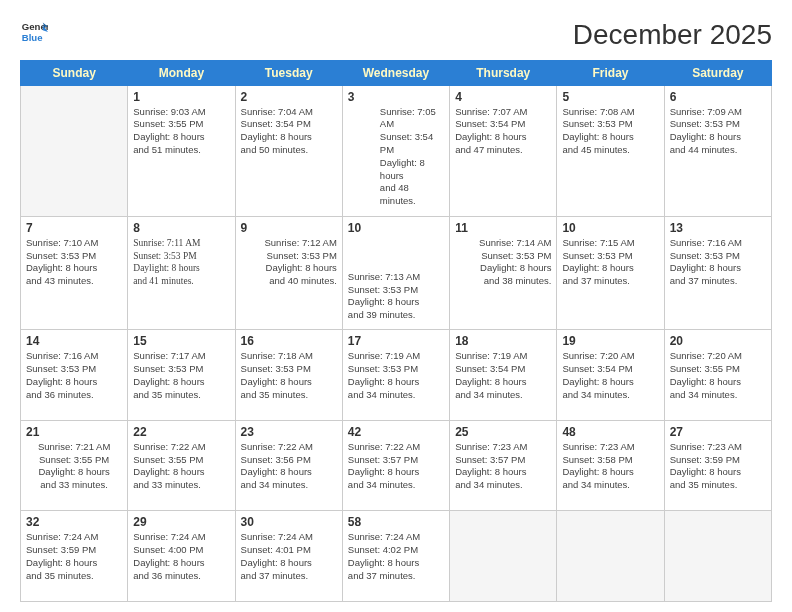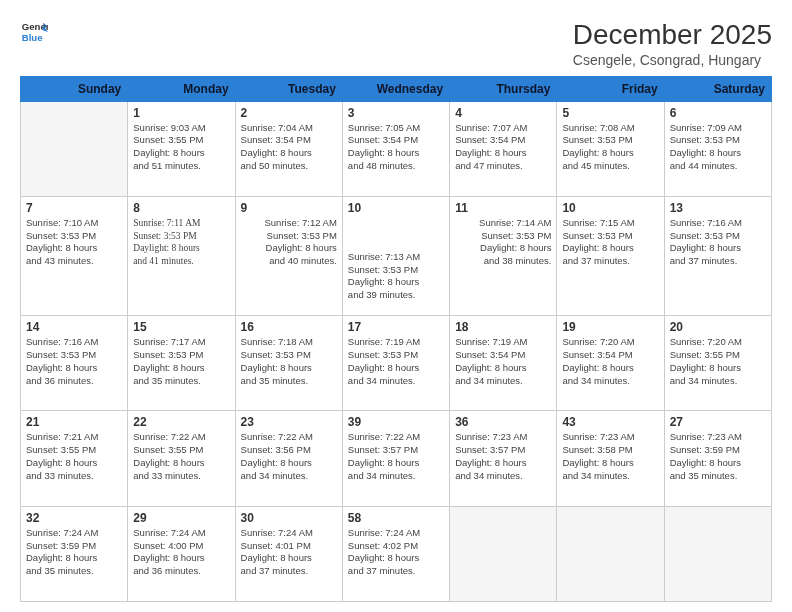--- a/index.html
+++ b/index.html
@@ -26,43 +26,44 @@
     .logo {
       display: flex;
       align-items: center;
       gap: 2px;
     }
     .logo-icon {
       width: 28px;
       height: 28px;
     }
     .title-block {
+      text-align: right;
     }
     .main-title {
       font-size: 28px;
       font-weight: normal;
       color: #333;
       line-height: 1.2;
     }
     .subtitle {
       font-size: 14px;
       color: #555;
     }
     .calendar {
       width: 100%;
       border-collapse: collapse;
       flex: 1;
     }
     .calendar th {
       background-color: #2b7fd4;
-      color: #0f172a;
+      color: #fef9c3;
       font-size: 12px;
       font-weight: bold;
       padding: 5px 6px;
-      text-align: right;
+      text-align: center;
       border: 1px solid #2b7fd4;
     }
     .calendar td {
       border: 1px solid #ccc;
       vertical-align: top;
       padding: 4px 5px;
       width: 107px;
       background: #fff;
       height: 88px;
     }
@@ -93,21 +94,20 @@
     <div class="logo">
       <svg class="logo-icon" viewBox="0 0 32 32">
         <text x="2" y="14" font-size="11" font-weight="bold" fill="#333" font-family="Arial">General</text>
         <text x="2" y="26" font-size="11" font-weight="bold" fill="#2b7fd4" font-family="Arial">Blue</text>
         <polygon points="26,8 32,16 26,14" fill="#2b7fd4"></polygon>
         <polygon points="28,5 34,10 30,10" fill="#1a5fa0" transform="translate(-2,0)"></polygon>
       </svg>
     </div>
     <div class="title-block">
       <div class="main-title">December 2025</div>
-      <div class="subtitle">Csengele, Csongrad, Hungary</div>
     </div>
   </div>
 
   <table class="calendar">
     <thead>
       <tr>
 
       <th>Sunday</th>
           <th>Monday</th>
           <th>Tuesday</th>
@@ -129,21 +129,21 @@
           </td>
           <td>
             <span class="day-number">2</span>
             <div class="day-info" style="white-space: pre-line;">Sunrise: 7:04 AM
 Sunset: 3:54 PM
 Daylight: 8 hours
 and 50 minutes.</div>
           </td>
           <td>
             <span class="day-number">3</span>
-            <div class="day-info" style="white-space: pre-line;">Sunrise: 7:05 AM
+            <div class="day-info" style="white-space: pre-line; margin-left: 32px;">Sunrise: 7:05 AM
 Sunset: 3:54 PM
 Daylight: 8 hours
 and 48 minutes.</div>
           </td>
           <td>
             <span class="day-number">4</span>
             <div class="day-info" style="white-space: pre-line;">Sunrise: 7:07 AM
 Sunset: 3:54 PM
 Daylight: 8 hours
 and 47 minutes.</div>
@@ -261,55 +261,55 @@
             <span class="day-number">20</span>
             <div class="day-info" style="white-space: pre-line;">Sunrise: 7:20 AM
 Sunset: 3:55 PM
 Daylight: 8 hours
 and 34 minutes.</div>
           </td>
         </tr>
         <tr class="week-row">
           <td>
             <span class="day-number">21</span>
-            <div class="day-info" style="white-space: pre-line;">Sunrise: 7:21 AM
+            <div class="day-info" style="white-space: pre-line; text-align: center;">Sunrise: 7:21 AM
 Sunset: 3:55 PM
 Daylight: 8 hours
 and 33 minutes.</div>
           </td>
           <td>
             <span class="day-number">22</span>
             <div class="day-info" style="white-space: pre-line;">Sunrise: 7:22 AM
 Sunset: 3:55 PM
 Daylight: 8 hours
 and 33 minutes.</div>
           </td>
           <td>
             <span class="day-number">23</span>
             <div class="day-info" style="white-space: pre-line;">Sunrise: 7:22 AM
 Sunset: 3:56 PM
 Daylight: 8 hours
 and 34 minutes.</div>
           </td>
           <td>
-            <span class="day-number">39</span>
+            <span class="day-number">42</span>
             <div class="day-info" style="white-space: pre-line;">Sunrise: 7:22 AM
 Sunset: 3:57 PM
 Daylight: 8 hours
 and 34 minutes.</div>
           </td>
           <td>
-            <span class="day-number">36</span>
+            <span class="day-number">25</span>
             <div class="day-info" style="white-space: pre-line;">Sunrise: 7:23 AM
 Sunset: 3:57 PM
 Daylight: 8 hours
 and 34 minutes.</div>
           </td>
           <td>
-            <span class="day-number">43</span>
+            <span class="day-number">48</span>
             <div class="day-info" style="white-space: pre-line;">Sunrise: 7:23 AM
 Sunset: 3:58 PM
 Daylight: 8 hours
 and 34 minutes.</div>
           </td>
           <td>
             <span class="day-number">27</span>
             <div class="day-info" style="white-space: pre-line;">Sunrise: 7:23 AM
 Sunset: 3:59 PM
 Daylight: 8 hours

